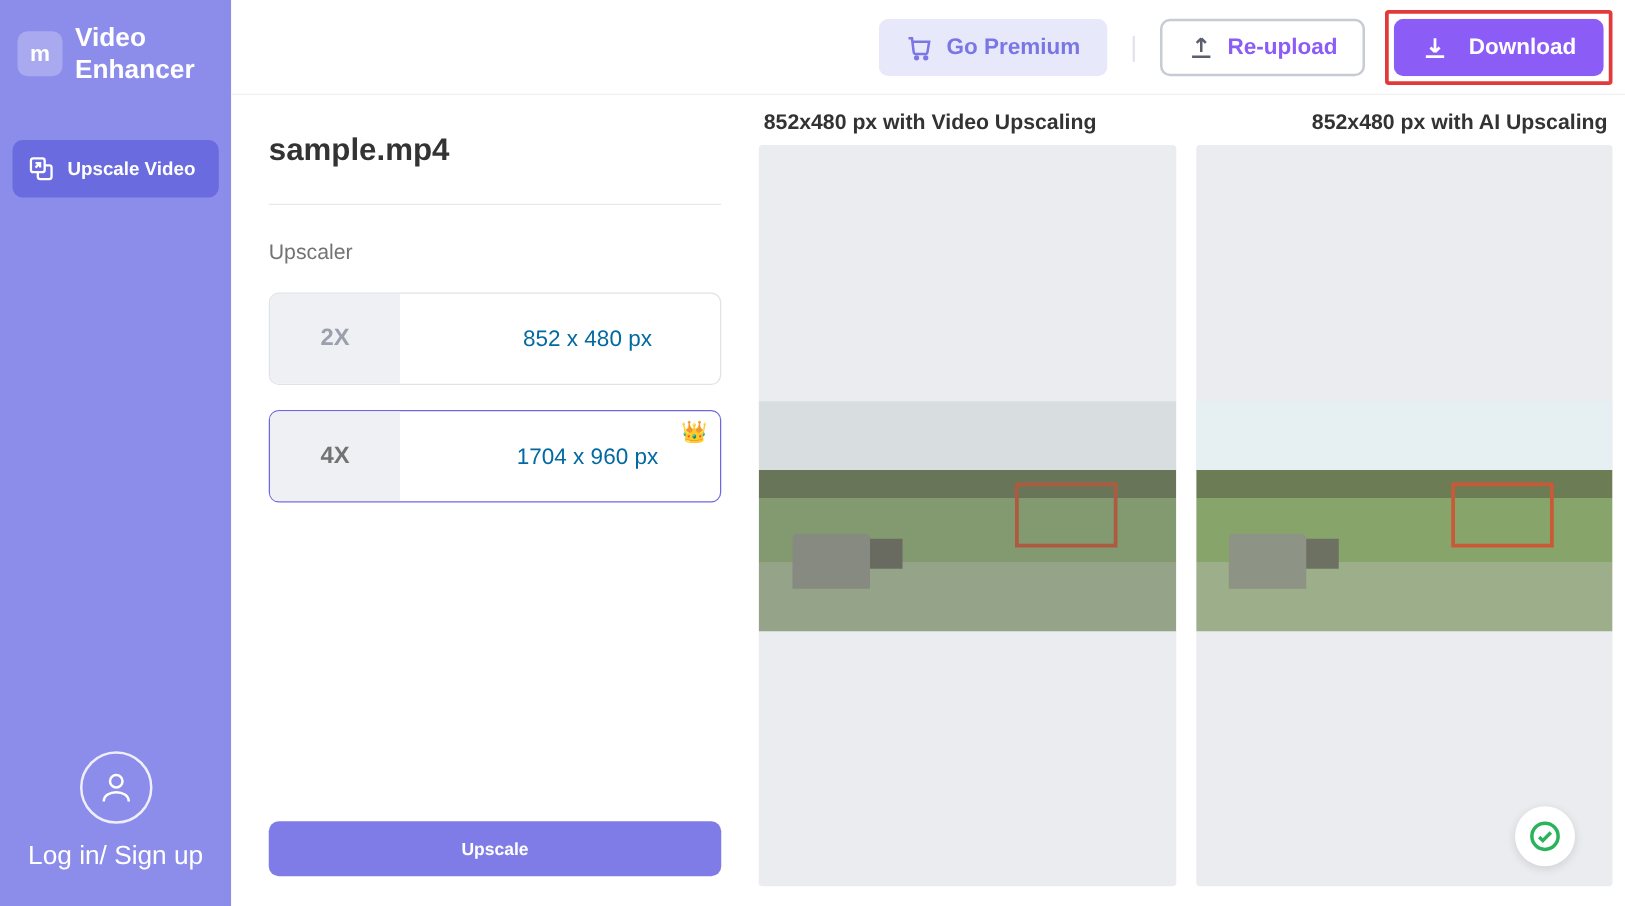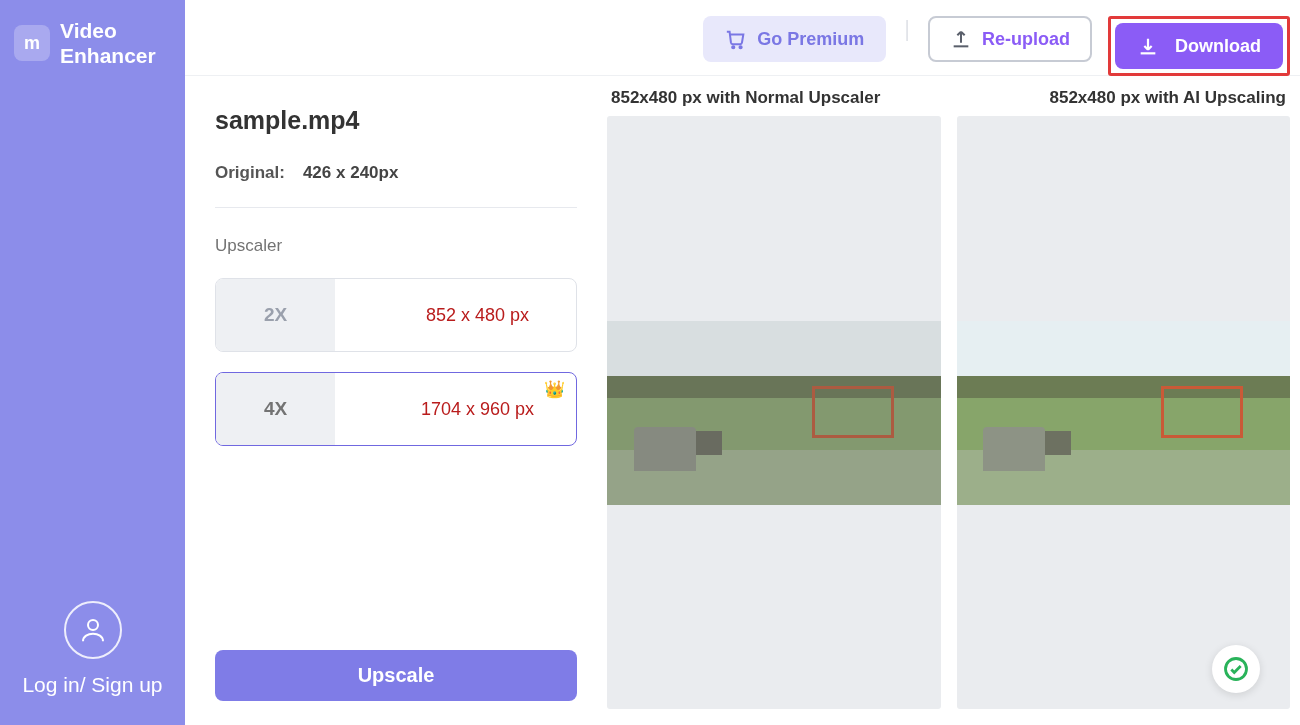--- a/index.html
+++ b/index.html
@@ -9,44 +9,44 @@
     .logo-box { width: 36px; height: 36px; background: rgba(255,255,255,0.25); border-radius: 8px; display: flex; align-items: center; justify-content: center; color: #fff; font-weight: 700; font-size: 18px; }
     .logo-text { color: #fff; font-weight: 600; font-size: 21px; line-height: 1.2; }
     .nav-btn { background: #6a6bdf; border-radius: 8px; padding: 12px 12px; display: flex; align-items: center; gap: 10px; color: #fff; font-weight: 600; font-size: 15px; cursor: pointer; }
     .nav-icon { width: 22px; height: 22px; flex-shrink: 0; }
     .sidebar-spacer { flex: 1; }
     .login-area { display: flex; flex-direction: column; align-items: center; gap: 14px; padding-bottom: 8px; }
     .avatar-circle { width: 58px; height: 58px; border: 2px solid rgba(255,255,255,0.85); border-radius: 50%; display: flex; align-items: center; justify-content: center; color: #fff; }
     .login-text { color: #fff; font-size: 21px; font-weight: 500; }
 
     .main { flex: 1; height: 725px; display: flex; flex-direction: column; background: #fff; }
-    .header { height: 76px; display: flex; align-items: flex-start; justify-content: flex-end; gap: 16px; padding: 16px 10px 0 18px; border-bottom: 1px solid #eef0f3; }
+    .header { height: 76px; display: flex; align-items: center; justify-content: flex-end; gap: 16px; padding: 0 10px 0 18px; border-bottom: 1px solid #eef0f3; }
     .header-divider { color: #e2e4e9; font-size: 22px; margin: 0 2px; }
     .btn { display: flex; align-items: center; gap: 10px; border-radius: 8px; padding: 10px 20px; font-weight: 700; font-size: 18px; cursor: pointer; border: 2px solid transparent; white-space: nowrap; }
     .btn-premium { background: #e8e8fb; color: #7a77e4; }
     .btn-outline { background: #fff; color: #8b5cf6; border-color: #c7cbd4; }
     .btn-primary { background: #8b5cf6; color: #fff; gap: 16px; }
     .highlight-box { border: 3px solid #e23a3a; padding: 4px; border-radius: 3px; }
     .btn svg { width: 22px; height: 22px; }
 
     .content { flex: 1; display: flex; position: relative; }
     .left-panel { width: 422px; padding: 30px 30px 24px 30px; display: flex; flex-direction: column; }
     .file-name { font-size: 25px; font-weight: 700; color: #333; margin-bottom: 28px; }
     .meta-row { display: flex; gap: 18px; font-size: 17px; color: #444; font-weight: 700; margin-bottom: 24px; }
     .meta-label { color: #555; }
     .hr { border: none; border-top: 1px solid #e7e9ee; margin-bottom: 28px; }
     .section-label { font-size: 17px; font-weight: 400; color: #737373; margin-bottom: 22px; }
     .opt { display: flex; border: 1.5px solid #dfe2e8; border-radius: 8px; overflow: hidden; margin-bottom: 20px; height: 74px; position: relative; cursor: pointer; background: #fff; }
     .opt.selected { border-color: #7068e0; }
-    .opt-left { width: 119px; background: #eef0f3; display: flex; align-items: center; justify-content: center; color: #9aa0ac; font-size: 19px; font-weight: 600; }
+    .opt-left { width: 104px; background: #eef0f3; display: flex; align-items: center; justify-content: center; color: #9aa0ac; font-size: 19px; font-weight: 600; }
     .opt.selected .opt-left { color: #737373; }
-    .opt-right { flex: 1; display: flex; align-items: center; justify-content: center; color: #b91c1c; font-size: 18px; font-weight: 500; margin-left: 44px; }
+    .opt-right { flex: 1; display: flex; align-items: center; justify-content: center; color: #0369a1; font-size: 18px; font-weight: 500; margin-left: 44px; }
     .crown { position: absolute; right: 10px; top: 6px; font-size: 17px; }
     .left-spacer { flex: 1; }
-    .upscale-btn { background: #7f7ce7; color: #fff; text-align: center; padding: 14px 0; border-radius: 8px; font-size: 20px; font-weight: 700; cursor: pointer; }
+    .upscale-btn { background: #7f7ce7; color: #fff; text-align: center; padding: 14px 0; border-radius: 8px; font-size: 14px; font-weight: 700; cursor: pointer; }
 
     .preview-area { flex: 1; position: relative; padding: 12px 10px 0 0; }
     .preview-wrap { display: flex; gap: 16px; height: 100%; }
     .preview-col { flex: 1; display: flex; flex-direction: column; }
     .preview-col.right { align-items: flex-end; }
     .preview-col.left { align-items: flex-start; }
     .preview-label { font-size: 17px; font-weight: 700; color: #333; padding: 0 4px 8px; }
     .preview-box { flex: 1; width: 100%; background: #eaecef; border-radius: 3px; display: flex; align-items: center; justify-content: center; overflow: hidden; margin-bottom: 16px; }
     .thumb { width: 100%; height: 184px; background:
       linear-gradient(180deg, #dde5e8 0%, #dde5e8 30%, #6b7a55 30%, #6b7a55 42%, #84a06a 42%, #84a06a 70%, #98a987 70%, #98a987 100%);
@@ -63,20 +63,28 @@
 
 <div class="sidebar">
   <div class="logo-area">
     <div class="logo-box">m</div>
     <div class="logo-text">
       <div>Video</div>
       <div>Enhancer</div>
     </div>
   </div>
 
+  <div class="nav-btn">
+    <svg class="nav-icon" viewBox="0 0 24 24" fill="none" stroke="#fff" stroke-width="2">
+      <rect x="3" y="3" width="12" height="12" rx="2"></rect>
+      <path d="M15 9h4a2 2 0 0 1 2 2v8a2 2 0 0 1-2 2h-8a2 2 0 0 1-2-2v-4"></path>
+      <path d="M7 11l4-4M11 11V7H7"></path>
+    </svg>
+    <span>Upscale Video</span>
+  </div>
 
   <div class="sidebar-spacer"></div>
 
   <div class="login-area">
     <div class="avatar-circle">
       <svg width="30" height="30" viewBox="0 0 24 24" fill="none" stroke="#fff" stroke-width="1.6">
         <circle cx="12" cy="8" r="4"></circle>
         <path d="M4 21c0-4 4-6 8-6s8 2 8 6"></path>
       </svg>
     </div>
@@ -109,24 +117,20 @@
           <path d="M4 20h16"></path>
         </svg>
         <span>Download</span>
       </div>
     </div>
   </div>
 
   <div class="content">
     <div class="left-panel">
       <div class="file-name">sample.mp4</div>
-      <div class="meta-row">
-        <span class="meta-label">Original:</span>
-        <span>426 x 240px</span>
-      </div>
       <hr class="hr">
       <div class="section-label">Upscaler</div>
 
       <div class="opt">
         <div class="opt-left">2X</div>
         <div class="opt-right">852 x 480 px</div>
       </div>
 
       <div class="opt selected">
         <div class="opt-left">4X</div>
@@ -137,21 +141,21 @@
       <div class="left-spacer"></div>
 
       <div class="upscale-btn">Upscale</div>
     </div>
 
     <div class="slider-handle">❮</div>
 
     <div class="preview-area">
       <div class="preview-wrap">
         <div class="preview-col left">
-          <div class="preview-label">852x480 px with Normal Upscaler</div>
+          <div class="preview-label">852x480 px with Video Upscaling</div>
           <div class="preview-box">
             <div class="thumb"></div>
           </div>
         </div>
         <div class="preview-col right">
           <div class="preview-label">852x480 px with AI Upscaling</div>
           <div class="preview-box">
             <div class="thumb sharp"></div>
           </div>
         </div>

